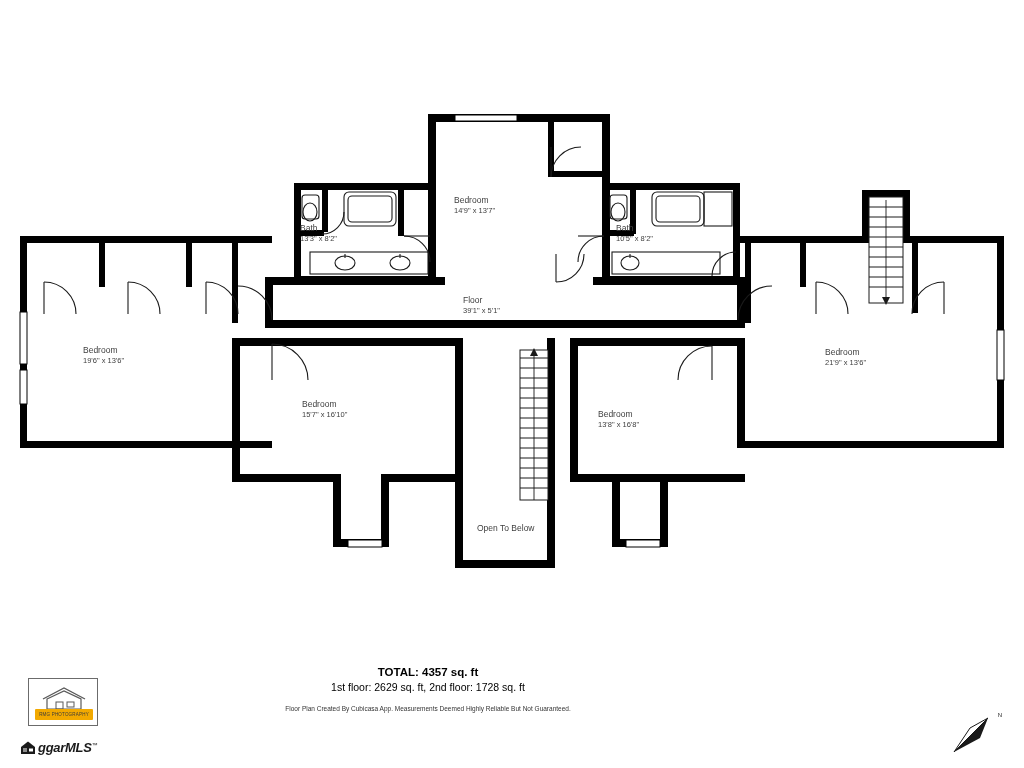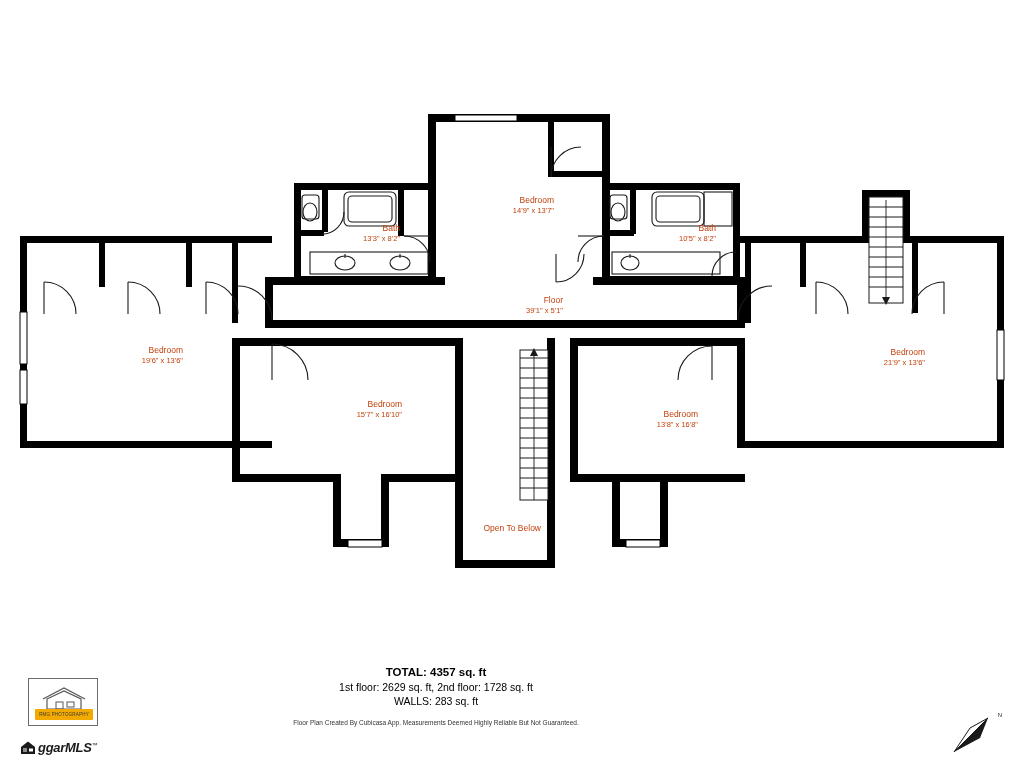--- a/index.html
+++ b/index.html
@@ -17,42 +17,42 @@
   }
   #plan {
     position: absolute;
     left: 0;
     top: 0;
     width: 1024px;
     height: 768px;
   }
   .room-label {
     position: absolute;
-    text-align: right;
+    text-align: left;
     line-height: 1.35;
-    color: #c2410c;
+    color: #404040;
     pointer-events: none;
     white-space: nowrap;
   }
   .room-label .name {
     font-size: 8.5px;
     display: block;
   }
   .room-label .dims {
     font-size: 7.5px;
     display: block;
   }
   .room-label.single .name {
     font-size: 8.5px;
   }
 
   
   .footer {
     position: absolute;
-    left: 8px;
+    left: 0;
     top: 666px;
     width: 856px;
     text-align: center;
   }
   .footer .total {
     font-size: 11.5px;
     font-weight: bold;
     margin-bottom: 3px;
   }
   .footer .line {
@@ -368,28 +368,27 @@
 <div class="room-label" style="left:302px; top:399px; width:100px;">
   <span class="name">Bedroom</span>
   <span class="dims">15'7" x 16'10"</span>
 </div>
 
 <div class="room-label" style="left:598px; top:409px; width:100px;">
   <span class="name">Bedroom</span>
   <span class="dims">13'8" x 16'8"</span>
 </div>
 
-<div class="room-label single" style="left:431px; top:523px; width:110px;">
+<div class="room-label single" style="left:477px; top:523px; width:110px;">
   <span class="name">Open To Below</span>
 </div>
 
 <div class="footer">
   <div class="total">TOTAL: 4357 sq. ft</div>
   <div class="line">1st floor: 2629 sq. ft, 2nd floor: 1728 sq. ft</div>
-  <div class="line">WALLS: 283 sq. ft</div>
   <div class="disclaimer">Floor Plan Created By Cubicasa App. Measurements Deemed Highly Reliable But Not Guaranteed.</div>
 </div>
 
 <div class="logo-wrap">
   <div class="logo-badge">
     <svg class="house" viewBox="0 0 50 26">
       <path d="M4,14 L25,3 L46,14" fill="none" stroke="#5a5a5a" stroke-width="1.4"></path>
       <path d="M8,14 L25,6 L42,14 L42,24 L8,24 Z" fill="none" stroke="#5a5a5a" stroke-width="1.2"></path>
       <rect x="17" y="17" width="7" height="7" fill="none" stroke="#5a5a5a" stroke-width="1"></rect>
       <rect x="28" y="17" width="7" height="5" fill="none" stroke="#5a5a5a" stroke-width="1"></rect>

